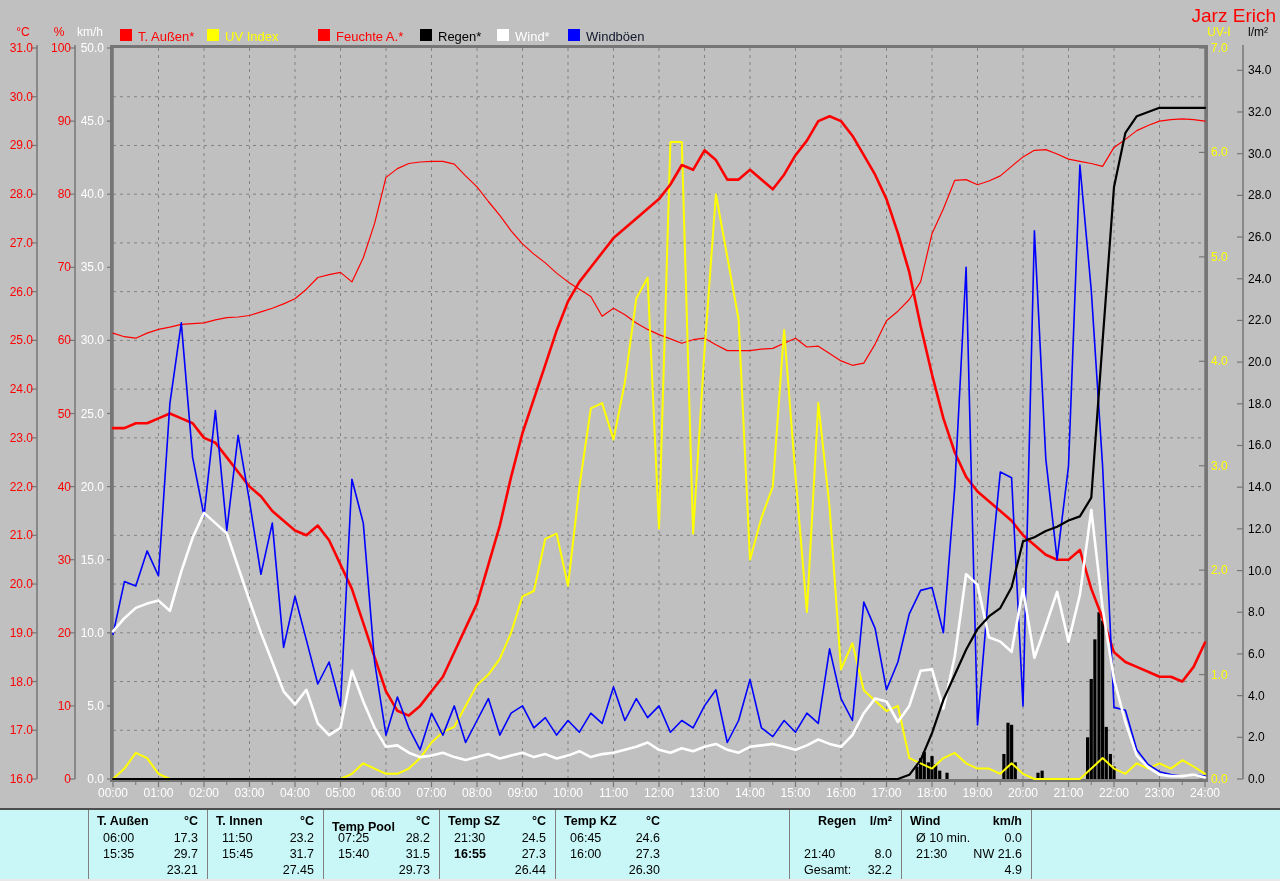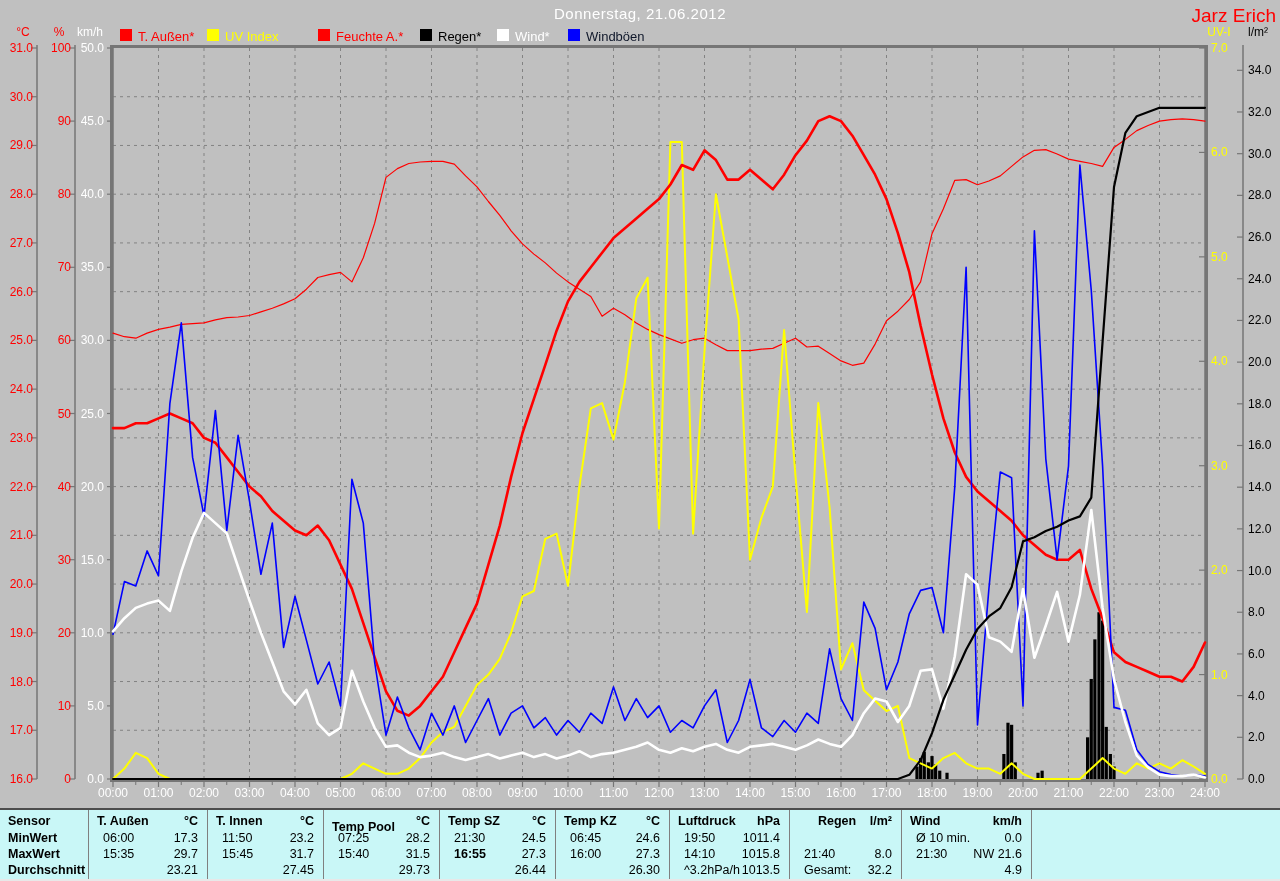--- a/index.html
+++ b/index.html
@@ -315,21 +315,20 @@
         <rect x="1108.7600000000002" y="753.9871685201026" width="3.2" height="25.012831479897386" fill="#000000"></rect>
         <rect x="1112.4" y="766.4935842600513" width="3.2" height="12.506415739948693" fill="#000000"></rect>
       </g>
       <polyline points="113.0,333.1 124.4,336.7 135.8,338.2 147.1,333.1 158.5,329.4 169.9,327.2 181.3,324.3 192.6,323.6 204.0,322.9 215.4,319.9 226.8,317.7 238.1,317.0 249.5,315.5 260.9,311.9 272.3,308.2 283.6,303.9 295.0,298.7 306.4,289.2 317.8,277.5 329.1,274.6 340.5,272.4 351.9,281.9 363.3,257.8 374.6,223.4 386.0,177.4 397.4,168.6 408.8,163.5 420.1,162.0 431.5,161.3 442.9,161.3 454.3,164.2 465.6,175.9 477.0,186.9 488.4,201.5 499.8,215.4 511.1,230.8 522.5,243.9 533.9,254.1 545.3,262.9 556.6,273.1 568.0,281.9 579.4,289.2 590.8,296.5 602.1,316.3 613.5,308.2 624.9,314.8 636.3,322.9 647.6,329.4 659.0,334.6 670.4,338.9 681.8,343.3 693.1,339.7 704.5,338.2 715.9,344.8 727.3,350.6 738.6,350.6 750.0,350.6 761.4,349.2 772.8,348.4 784.1,343.3 795.5,338.2 806.9,347.0 818.3,346.2 829.6,353.6 841.0,360.9 852.4,365.3 863.8,363.1 875.1,344.1 886.5,320.7 897.9,311.2 909.3,299.5 920.6,281.9 932.0,233.7 943.4,208.8 954.8,180.3 966.1,179.6 977.5,184.7 988.9,181.0 1000.3,175.9 1011.6,166.4 1023.0,156.9 1034.4,150.3 1045.8,149.6 1057.1,154.0 1068.5,159.1 1079.9,161.3 1091.3,163.5 1102.6,166.4 1114.0,147.4 1125.4,139.4 1136.8,130.6 1148.1,125.5 1159.5,121.1 1170.9,119.6 1182.3,118.9 1193.6,119.6 1205.0,121.1" fill="none" stroke="#ff0000" stroke-width="1.2" stroke-linejoin="round" stroke-linecap="round"></polyline>
       <polyline points="113.0,779.0 124.4,768.6 135.8,752.9 147.1,758.1 158.5,773.8 169.9,779.0 181.3,779.0 192.6,779.0 204.0,779.0 215.4,779.0 226.8,779.0 238.1,779.0 249.5,779.0 260.9,779.0 272.3,779.0 283.6,779.0 295.0,779.0 306.4,779.0 317.8,779.0 329.1,779.0 340.5,779.0 351.9,773.8 363.3,763.3 374.6,768.6 386.0,773.8 397.4,773.8 408.8,768.6 420.1,758.1 431.5,742.5 442.9,732.0 454.3,726.8 465.6,705.9 477.0,685.0 488.4,674.6 499.8,658.9 511.1,632.8 522.5,596.3 533.9,591.0 545.3,538.8 556.6,533.6 568.0,585.8 579.4,486.6 590.8,408.3 602.1,403.1 613.5,439.6 624.9,382.2 636.3,298.6 647.6,277.7 659.0,528.4 670.4,142.0 681.8,142.0 693.1,533.6 704.5,350.8 715.9,194.2 727.3,256.9 738.6,319.5 750.0,559.7 761.4,517.9 772.8,486.6 784.1,330.0 795.5,476.2 806.9,611.9 818.3,403.1 829.6,507.5 841.0,669.4 852.4,643.2 863.8,690.2 875.1,700.7 886.5,711.1 897.9,705.9 909.3,758.1 920.6,763.3 932.0,768.6 943.4,758.1 954.8,752.9 966.1,763.3 977.5,768.6 988.9,768.6 1000.3,773.8 1011.6,763.3 1023.0,773.8 1034.4,779.0 1045.8,779.0 1057.1,779.0 1068.5,779.0 1079.9,779.0 1091.3,768.6 1102.6,758.1 1114.0,768.6 1125.4,773.8 1136.8,763.3 1148.1,768.6 1159.5,763.3 1170.9,768.6 1182.3,760.2 1193.6,766.5 1205.0,773.8" fill="none" stroke="#ffff00" stroke-width="2" stroke-linejoin="round" stroke-linecap="round"></polyline>
       <polyline points="113.0,428.1 124.4,428.1 135.8,423.2 147.1,423.2 158.5,418.4 169.9,413.5 181.3,418.4 192.6,423.2 204.0,437.9 215.4,442.7 226.8,457.4 238.1,472.0 249.5,486.6 260.9,496.3 272.3,511.0 283.6,520.7 295.0,530.5 306.4,535.3 317.8,525.6 329.1,540.2 340.5,564.6 351.9,588.9 363.3,623.1 374.6,657.2 386.0,691.3 397.4,710.8 408.8,715.6 420.1,705.9 431.5,691.3 442.9,676.7 454.3,652.3 465.6,627.9 477.0,603.6 488.4,564.6 499.8,525.6 511.1,476.9 522.5,433.0 533.9,398.9 545.3,364.8 556.6,330.7 568.0,301.4 579.4,281.9 590.8,267.3 602.1,252.7 613.5,238.1 624.9,228.3 636.3,218.6 647.6,208.8 659.0,199.1 670.4,184.5 681.8,165.0 693.1,169.8 704.5,150.3 715.9,160.1 727.3,179.6 738.6,179.6 750.0,169.8 761.4,179.6 772.8,189.3 784.1,174.7 795.5,155.2 806.9,140.6 818.3,121.1 829.6,116.2 841.0,121.1 852.4,135.7 863.8,155.2 875.1,174.7 886.5,199.1 897.9,233.2 909.3,272.2 920.6,325.8 932.0,374.5 943.4,418.4 954.8,452.5 966.1,476.9 977.5,491.5 988.9,501.2 1000.3,511.0 1011.6,520.7 1023.0,535.3 1034.4,545.1 1045.8,554.8 1057.1,559.7 1068.5,559.7 1079.9,550.0 1091.3,588.9 1102.6,618.2 1114.0,652.3 1125.4,662.0 1136.8,666.9 1148.1,671.8 1159.5,676.7 1170.9,676.7 1182.3,681.5 1193.6,666.9 1205.0,642.5" fill="none" stroke="#ff0000" stroke-width="2.6" stroke-linejoin="round" stroke-linecap="round"></polyline>
       <polyline points="113.0,634.3 124.4,581.6 135.8,586.0 147.1,550.9 158.5,575.8 169.9,403.3 181.3,322.9 192.6,457.4 204.0,515.8 215.4,410.6 226.8,530.5 238.1,435.4 249.5,501.2 260.9,574.3 272.3,523.1 283.6,647.4 295.0,596.3 306.4,640.1 317.8,684.0 329.1,662.0 340.5,705.9 351.9,479.3 363.3,523.1 374.6,662.0 386.0,735.1 397.4,697.1 408.8,727.8 420.1,749.8 431.5,713.2 442.9,735.1 454.3,705.9 465.6,742.5 477.0,720.5 488.4,698.6 499.8,735.1 511.1,713.2 522.5,705.9 533.9,727.8 545.3,717.6 556.6,735.1 568.0,720.5 579.4,732.2 590.8,713.2 602.1,723.4 613.5,686.9 624.9,720.5 636.3,698.6 647.6,717.6 659.0,705.9 670.4,732.2 681.8,720.5 693.1,727.8 704.5,705.9 715.9,689.8 727.3,742.5 738.6,720.5 750.0,679.6 761.4,727.8 772.8,736.6 784.1,720.5 795.5,732.2 806.9,713.2 818.3,723.4 829.6,648.9 841.0,698.6 852.4,720.5 863.8,602.1 875.1,628.4 886.5,689.8 897.9,662.0 909.3,613.8 920.6,590.4 932.0,587.5 943.4,632.8 954.8,486.6 966.1,267.3 977.5,724.9 988.9,588.9 1000.3,472.0 1011.6,477.8 1023.0,705.9 1034.4,230.8 1045.8,458.8 1057.1,559.7 1068.5,466.1 1079.9,165.0 1091.3,290.7 1102.6,466.1 1114.0,707.4 1125.4,710.3 1136.8,749.8 1148.1,764.4 1159.5,771.7 1170.9,774.6 1182.3,776.1 1193.6,774.6 1205.0,776.1" fill="none" stroke="#0000ff" stroke-width="1.6" stroke-linejoin="round" stroke-linecap="round"></polyline>
       <polyline points="113.0,631.3 124.4,618.2 135.8,607.9 147.1,603.6 158.5,600.6 169.9,610.9 181.3,571.4 192.6,537.8 204.0,512.9 215.4,523.1 226.8,533.4 238.1,567.0 249.5,600.6 260.9,632.8 272.3,662.0 283.6,691.3 295.0,704.4 306.4,689.8 317.8,723.4 329.1,735.1 340.5,727.8 351.9,670.8 363.3,701.5 374.6,727.8 386.0,746.8 397.4,745.4 408.8,752.7 420.1,757.1 431.5,755.6 442.9,752.7 454.3,757.1 465.6,760.0 477.0,757.1 488.4,754.1 499.8,758.5 511.1,755.6 522.5,752.7 533.9,757.1 545.3,754.1 556.6,758.5 568.0,755.6 579.4,751.2 590.8,757.1 602.1,754.1 613.5,752.7 624.9,749.8 636.3,746.8 647.6,742.5 659.0,749.8 670.4,752.7 681.8,748.3 693.1,751.2 704.5,746.8 715.9,743.9 727.3,749.8 738.6,752.7 750.0,746.8 761.4,745.4 772.8,743.9 784.1,746.8 795.5,749.8 806.9,745.4 818.3,739.5 829.6,743.9 841.0,746.8 852.4,735.1 863.8,713.2 875.1,698.6 886.5,701.5 897.9,722.0 909.3,705.9 920.6,670.8 932.0,669.4 943.4,708.8 954.8,656.2 966.1,574.3 977.5,584.6 988.9,637.2 1000.3,641.6 1011.6,651.8 1023.0,588.9 1034.4,657.7 1045.8,625.5 1057.1,591.9 1068.5,641.6 1079.9,594.8 1091.3,510.0 1102.6,607.9 1114.0,679.6 1125.4,722.0 1136.8,755.6 1148.1,767.3 1159.5,774.6 1170.9,776.1 1182.3,776.1 1193.6,774.6 1205.0,777.5" fill="none" stroke="#ffffff" stroke-width="2.6" stroke-linejoin="round" stroke-linecap="round"></polyline>
       <polyline points="113.0,779.0 124.4,779.0 135.8,779.0 147.1,779.0 158.5,779.0 169.9,779.0 181.3,779.0 192.6,779.0 204.0,779.0 215.4,779.0 226.8,779.0 238.1,779.0 249.5,779.0 260.9,779.0 272.3,779.0 283.6,779.0 295.0,779.0 306.4,779.0 317.8,779.0 329.1,779.0 340.5,779.0 351.9,779.0 363.3,779.0 374.6,779.0 386.0,779.0 397.4,779.0 408.8,779.0 420.1,779.0 431.5,779.0 442.9,779.0 454.3,779.0 465.6,779.0 477.0,779.0 488.4,779.0 499.8,779.0 511.1,779.0 522.5,779.0 533.9,779.0 545.3,779.0 556.6,779.0 568.0,779.0 579.4,779.0 590.8,779.0 602.1,779.0 613.5,779.0 624.9,779.0 636.3,779.0 647.6,779.0 659.0,779.0 670.4,779.0 681.8,779.0 693.1,779.0 704.5,779.0 715.9,779.0 727.3,779.0 738.6,779.0 750.0,779.0 761.4,779.0 772.8,779.0 784.1,779.0 795.5,779.0 806.9,779.0 818.3,779.0 829.6,779.0 841.0,779.0 852.4,779.0 863.8,779.0 875.1,779.0 886.5,779.0 897.9,779.0 909.3,774.8 920.6,760.2 932.0,733.1 943.4,699.8 954.8,674.8 966.1,649.8 977.5,628.9 988.9,616.4 1000.3,608.1 1011.6,587.2 1023.0,541.4 1034.4,537.2 1045.8,531.0 1057.1,526.8 1068.5,520.5 1079.9,516.4 1091.3,497.6 1102.6,341.3 1114.0,187.0 1125.4,132.8 1136.8,116.2 1148.1,112.0 1159.5,107.8 1170.9,107.8 1182.3,107.8 1193.6,107.8 1205.0,107.8" fill="none" stroke="#000000" stroke-width="2.2" stroke-linejoin="round" stroke-linecap="round"></polyline>
     </svg>
-  <div class="title">Donnerstag, 21.06.2012</div>
   <div class="signature">Jarz Erich</div>
   <div class="legend" id="legend">
       <div class="legend-item" style="left: 120px;">
         <span class="legend-swatch" style="background: rgb(255, 0, 0);"></span>
         <span style="color: rgb(255, 0, 0);">T. Außen*</span>
       </div>
       <div class="legend-item" style="left: 207px;">
         <span class="legend-swatch" style="background: rgb(255, 255, 0);"></span>
         <span style="color: rgb(255, 255, 0);">UV Index</span>
       </div>
@@ -344,26 +343,20 @@
       <div class="legend-item" style="left: 497px;">
         <span class="legend-swatch" style="background: rgb(255, 255, 255);"></span>
         <span style="color: rgb(255, 255, 255);">Wind*</span>
       </div>
       <div class="legend-item" style="left: 568px;">
         <span class="legend-swatch" style="background: rgb(0, 0, 255);"></span>
         <span style="color: #0f172a;">Windböen</span>
       </div>
     </div>
   <div class="table" id="stats-table">
-      <div class="tcol" style="left: 0px; width: 88px;">
-        <div class="tcell tname" style="left: 8px; top: 3px; width: 78px;">Sensor</div>
-        <div class="tcell tname" style="left: 8px; top: 20px; width: 78px;">MinWert</div>
-        <div class="tcell tname" style="left: 8px; top: 36px; width: 78px;">MaxWert</div>
-        <div class="tcell tname" style="left: 8px; top: 52px; width: 78px;">Durchschnitt</div>
-      </div>
       <div class="tcol divided" style="left: 88px; width: 119px;">
         <div class="tcell tname" style="left: 8px; top: 3px; width: 101px;">T. Außen</div>
         <div class="tcell tunit" style="left: 0px; top: 3px; width: 109px; text-align: right;">°C</div>
         <div class="tcell " style="left: 14px; top: 20px; width: 95px;">06:00</div>
         <div class="tcell tval" style="left: 0px; top: 20px; width: 109px; text-align: right;">17.3</div>
         <div class="tcell " style="left: 14px; top: 36px; width: 95px;">15:35</div>
         <div class="tcell tval" style="left: 0px; top: 36px; width: 109px; text-align: right;">29.7</div>
         <div class="tcell " style="left: 14px; top: 52px; width: 95px;"></div>
         <div class="tcell tval" style="left: 0px; top: 52px; width: 109px; text-align: right;">23.21</div>
       </div>
@@ -400,30 +393,20 @@
       <div class="tcol divided" style="left: 555px; width: 114px;">
         <div class="tcell tname" style="left: 8px; top: 3px; width: 96px;">Temp KZ</div>
         <div class="tcell tunit" style="left: 0px; top: 3px; width: 104px; text-align: right;">°C</div>
         <div class="tcell " style="left: 14px; top: 20px; width: 90px;">06:45</div>
         <div class="tcell tval" style="left: 0px; top: 20px; width: 104px; text-align: right;">24.6</div>
         <div class="tcell " style="left: 14px; top: 36px; width: 90px;">16:00</div>
         <div class="tcell tval" style="left: 0px; top: 36px; width: 104px; text-align: right;">27.3</div>
         <div class="tcell " style="left: 14px; top: 52px; width: 90px;"></div>
         <div class="tcell tval" style="left: 0px; top: 52px; width: 104px; text-align: right;">26.30</div>
       </div>
-      <div class="tcol divided" style="left: 669px; width: 120px;">
-        <div class="tcell tname" style="left: 8px; top: 3px; width: 102px;">Luftdruck</div>
-        <div class="tcell tunit" style="left: 0px; top: 3px; width: 110px; text-align: right;">hPa</div>
-        <div class="tcell " style="left: 14px; top: 20px; width: 96px;">19:50</div>
-        <div class="tcell tval" style="left: 0px; top: 20px; width: 110px; text-align: right;">1011.4</div>
-        <div class="tcell " style="left: 14px; top: 36px; width: 96px;">14:10</div>
-        <div class="tcell tval" style="left: 0px; top: 36px; width: 110px; text-align: right;">1015.8</div>
-        <div class="tcell " style="left: 14px; top: 52px; width: 96px;">^3.2hPa/h</div>
-        <div class="tcell tval" style="left: 0px; top: 52px; width: 110px; text-align: right;">1013.5</div>
-      </div>
       <div class="tcol divided" style="left: 789px; width: 112px;">
         <div class="tcell tname" style="left: 8px; top: 3px; width: 94px; padding-left: 20px;">Regen</div>
         <div class="tcell tunit" style="left: 0px; top: 3px; width: 102px; text-align: right;">l/m²</div>
         <div class="tcell " style="left: 14px; top: 20px; width: 88px;"></div>
         <div class="tcell tval" style="left: 0px; top: 20px; width: 102px; text-align: right;"></div>
         <div class="tcell " style="left: 14px; top: 36px; width: 88px;">21:40</div>
         <div class="tcell tval" style="left: 0px; top: 36px; width: 102px; text-align: right;">8.0</div>
         <div class="tcell " style="left: 14px; top: 52px; width: 88px;">Gesamt:</div>
         <div class="tcell tval" style="left: 0px; top: 52px; width: 102px; text-align: right;">32.2</div>
       </div>

